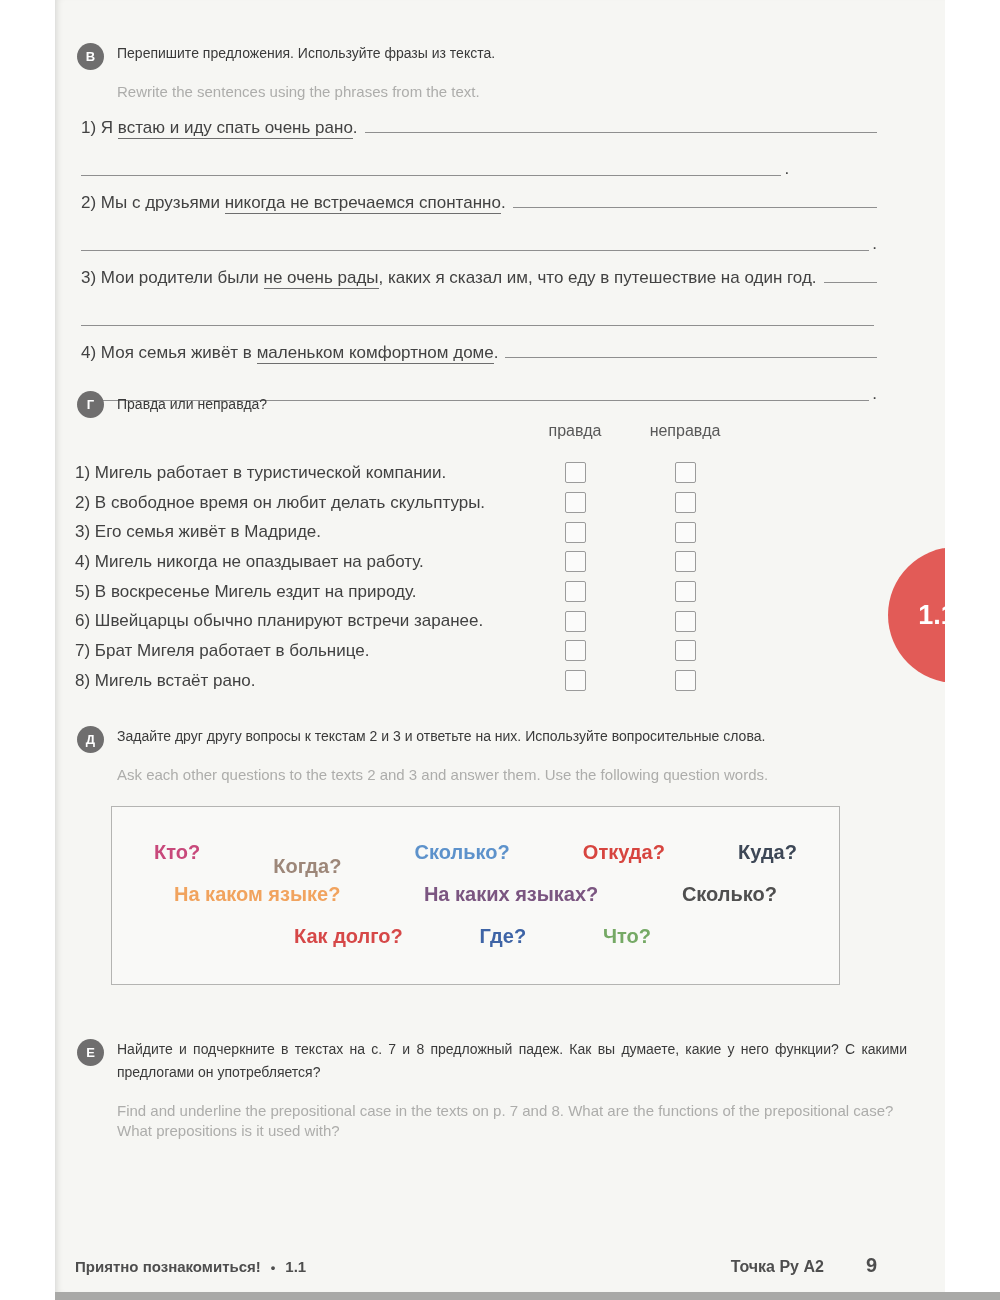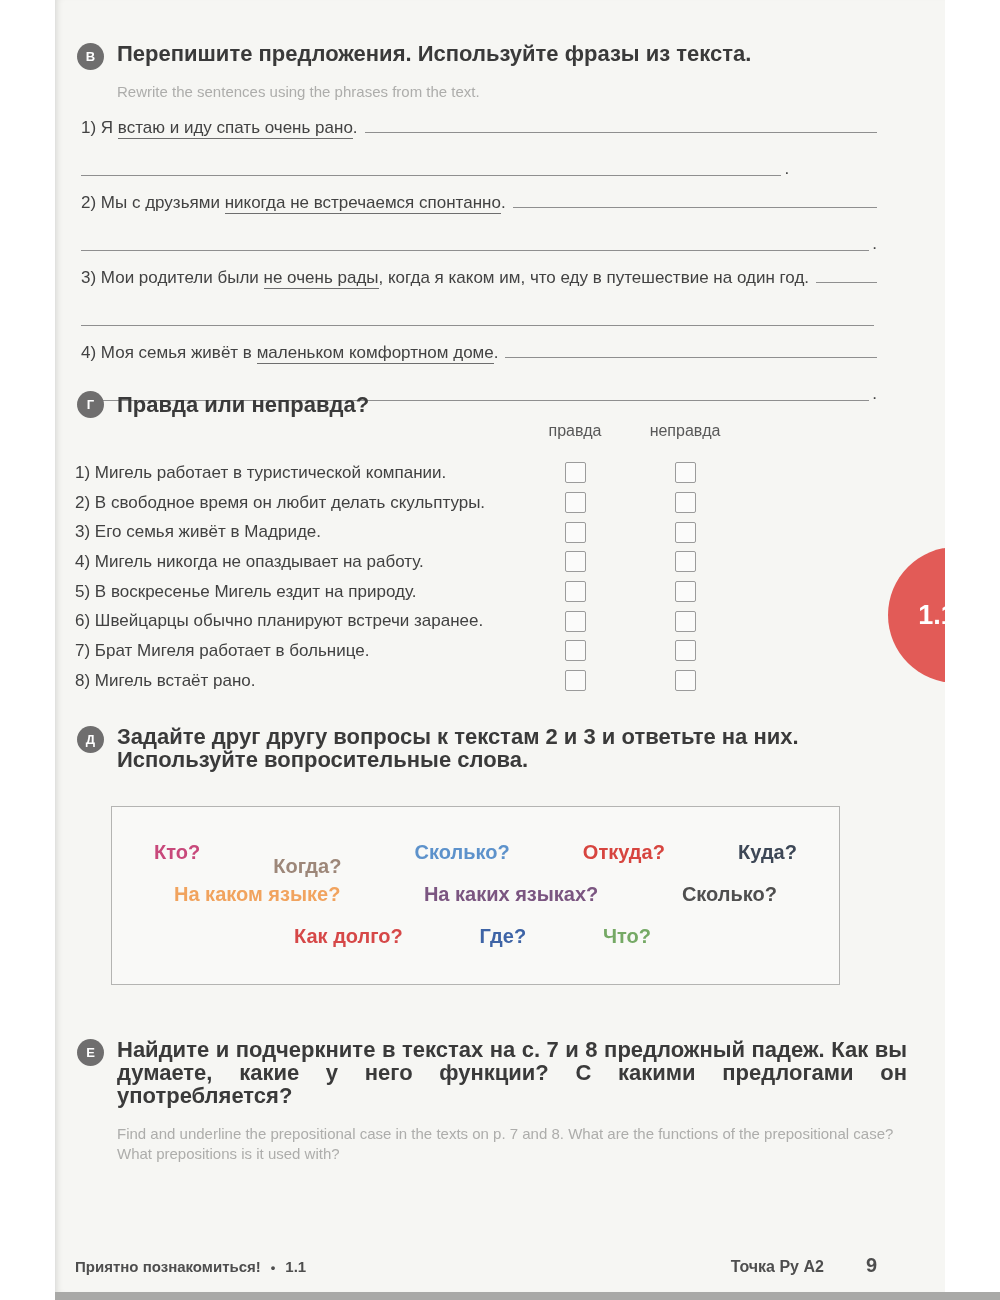--- a/index.html
+++ b/index.html
@@ -16,21 +16,21 @@
     position:absolute;left:55px;top:1292px;width:945px;height:8px;
     background:#a9a9a7;
   }
   
   .sec-header{position:absolute;display:flex;gap:13px;align-items:flex-start;}
   .badge{
     flex:0 0 auto;width:27px;height:27px;border-radius:50%;background:#6f6e6e;
     color:#fff;font-weight:bold;font-size:13px;display:flex;align-items:center;
     justify-content:center;margin-top:1px;
   }
-  .sec-title{font-size:22px;font-weight:bold;color:#3a3a3a;line-height:23px;}
+  .sec-title{font-size:14px;font-weight:normal;color:#3a3a3a;line-height:23px;}
   .sec-sub{font-size:15px;color:#adadab;line-height:20px;margin-top:17px;}
   
   .b-items{position:absolute;left:20px;top:116px;width:802px;}
   .b-item{margin-bottom:15px;margin-left:6px;}
   .b-line1{display:flex;align-items:baseline;font-size:17px;color:#424242;line-height:24px;white-space:nowrap;}
   .u{border-bottom:1.2px solid #6e6e6e;padding-bottom:1px;}
   .blank{flex:1;border-bottom:1.3px solid #8f8f8f;height:15px;margin-left:7px;min-width:30px;}
   .b-line2{display:flex;align-items:flex-end;height:22px;margin-top:14px;font-size:17px;color:#424242;}
   .cont{border-bottom:1.3px solid #8f8f8f;height:20px;flex:1;}
   .cont.short{flex:0 0 88%;}
@@ -103,21 +103,21 @@
         <span class="blank"></span>
       </div>
       <div class="b-line2">
         <span class="cont"></span>
         <span class="period">.</span>
       </div>
     </div>
 
     <div class="b-item">
       <div class="b-line1">
-        <span><span>3) Мои родители были </span><span class="u">не очень рады</span><span>, когда я каком им, что еду в путешествие на один год. </span></span>
+        <span><span>3) Мои родители были </span><span class="u">не очень рады</span><span>, каких я сказал им, что еду в путешествие на один год. </span></span>
         <span class="blank"></span>
       </div>
       <div class="b-line2">
         <span class="cont"></span>
         <span class="period"></span>
       </div>
     </div>
 
     <div class="b-item">
       <div class="b-line1">
@@ -174,20 +174,21 @@
     <span class="cb"></span>
     <span class="cb"></span>
   </div>
 
   <div class="unit-tab" style="background: rgb(226, 91, 87);">1.1</div>
 
   <div class="sec-header" style="left:22px;top:725px;width:850px;">
     <div class="badge">Д</div>
     <div>
       <div class="sec-title">Задайте друг другу вопросы к текстам 2 и 3 и ответьте на них. Используйте вопросительные слова.</div>
+      <div class="sec-sub">Ask each other questions to the texts 2 and 3 and answer them. Use the following question words.</div>
     </div>
   </div>
 
   <div class="q-box">
     <div class="q-row r1">
       <span style="color: rgb(200, 73, 123);">Кто?</span>
       <span style="color: rgb(157, 135, 121); margin-top: 29px;">Когда?</span>
       <span style="color: rgb(93, 146, 203);">Сколько?</span>
       <span style="color: rgb(215, 69, 63);">Откуда?</span>
       <span style="color: rgb(61, 71, 86);">Куда?</span>

